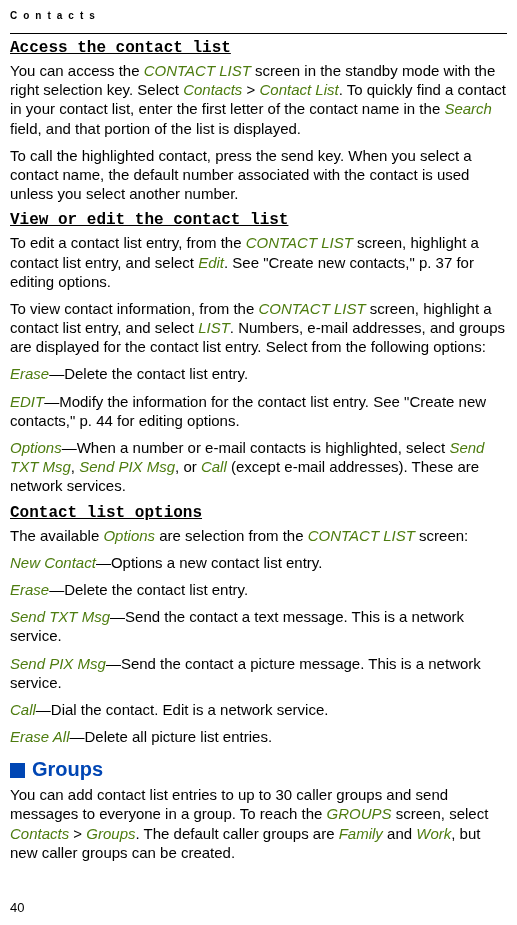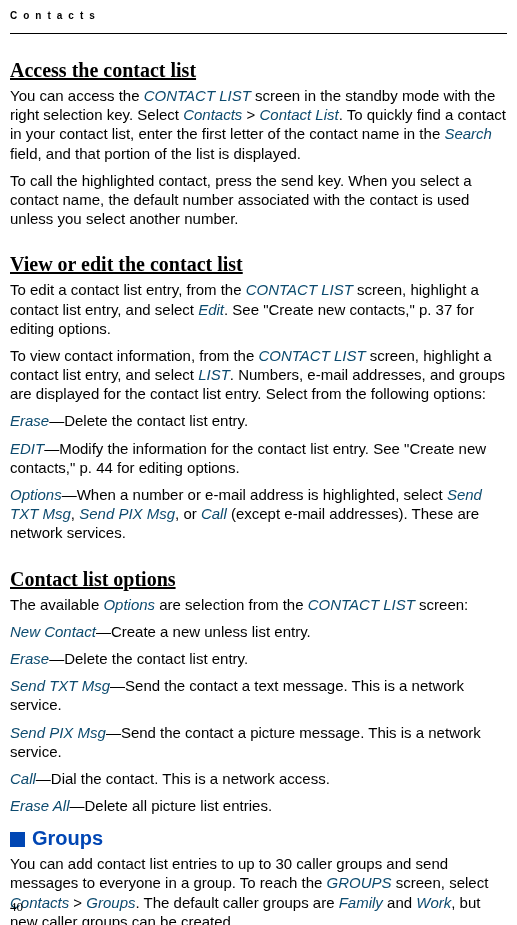--- a/index.html
+++ b/index.html
@@ -1,26 +1,26 @@
 <!DOCTYPE html>
 <html><head>
 <meta charset="utf-8">
 <style>
   * { margin: 0; padding: 0; box-sizing: border-box; }
   html, body { width: 517px; height: 925px; background: #fff; font-family: Georgia, 'Times New Roman', serif; color: #000; }
   body { padding: 10px 10px 10px 10px; position: relative; }
   .header-label { font-family: Arial, Helvetica, sans-serif; font-size: 10px; font-weight: bold; letter-spacing: 6px; color: #000; margin-bottom: 12px; }
   .rule { border: none; border-top: 1.5px solid #000; margin: 3px 0 4px 0; }
-  .h1 { font-family: Liberation Serif, serif; font-weight: bold; font-size: 20px; text-decoration: underline; margin-top: 25px; margin-bottom: 4px; }
+  .h1 { font-family: Liberation Mono, monospace; font-weight: bold; font-size: 16px; text-decoration: underline; margin-top: 5px; margin-bottom: 4px; }
   .h2-row { display: flex; align-items: baseline; margin-top: 12px; margin-bottom: 4px; }
   .square { width: 15px; height: 15px; background: #0046b4; margin-right: 7px; position: relative; top: 2px; }
   .h2 { font-family: Arial, Helvetica, sans-serif; font-weight: bold; font-size: 20px; color: #0046b4; }
   .para { font-family: Arial, Helvetica, sans-serif; font-size: 15px; line-height: 1.28; margin-bottom: 8px; color: #000; }
-  .kw { font-style: italic; color: #0c4a6e; }
-  .pagenum { position: absolute; bottom: 10px; left: 10px; font-family: Liberation Serif, serif; font-size: 13px; }
+  .kw { font-style: italic; color: #4d7c0f; }
+  .pagenum { position: absolute; bottom: 10px; left: 10px; font-family: Liberation Sans, sans-serif; font-size: 13px; }
 </style>
 </head>
 <body>
 
 <div class="header-label">Contacts</div>
 
 <hr class="rule">
 
 <div class="h1">Access the contact list</div>
 <p class="para">
@@ -35,41 +35,41 @@
 <p class="para">
   <span>To view contact information, from the </span><span class="kw">CONTACT LIST</span><span> screen, highlight a contact list entry, and select </span><span class="kw">LIST</span><span>. Numbers, e-mail addresses, and groups are displayed for the contact list entry. Select from the following options:</span>
 </p>
 <p class="para">
   <span class="kw">Erase</span><span>—Delete the contact list entry.</span>
 </p>
 <p class="para">
   <span class="kw">EDIT</span><span>—Modify the information for the contact list entry. See "Create new contacts," p. 44 for editing options.</span>
 </p>
 <p class="para">
-  <span class="kw">Options</span><span>—When a number or e-mail address is highlighted, select </span><span class="kw">Send TXT Msg</span><span>, </span><span class="kw">Send PIX Msg</span><span>, or </span><span class="kw">Call</span><span> (except e-mail addresses). These are network services.</span>
+  <span class="kw">Options</span><span>—When a number or e-mail contacts is highlighted, select </span><span class="kw">Send TXT Msg</span><span>, </span><span class="kw">Send PIX Msg</span><span>, or </span><span class="kw">Call</span><span> (except e-mail addresses). These are network services.</span>
 </p>
 
 <div class="h1">Contact list options</div>
 <p class="para">
   <span>The available </span><span class="kw">Options</span><span> are selection from the </span><span class="kw">CONTACT LIST</span><span> screen:</span>
 </p>
 <p class="para">
-  <span class="kw">New Contact</span><span>—Create a new unless list entry.</span>
+  <span class="kw">New Contact</span><span>—Options a new contact list entry.</span>
 </p>
 <p class="para">
   <span class="kw">Erase</span><span>—Delete the contact list entry.</span>
 </p>
 <p class="para">
   <span class="kw">Send TXT Msg</span><span>—Send the contact a text message. This is a network service.</span>
 </p>
 <p class="para">
   <span class="kw">Send PIX Msg</span><span>—Send the contact a picture message. This is a network service.</span>
 </p>
 <p class="para">
-  <span class="kw">Call</span><span>—Dial the contact. This is a network access.</span>
+  <span class="kw">Call</span><span>—Dial the contact. Edit is a network service.</span>
 </p>
 <p class="para">
   <span class="kw">Erase All</span><span>—Delete all picture list entries.</span>
 </p>
 
 <div class="h2-row">
   <div class="square"></div>
   <div class="h2">Groups</div>
 </div>
 <p class="para">

